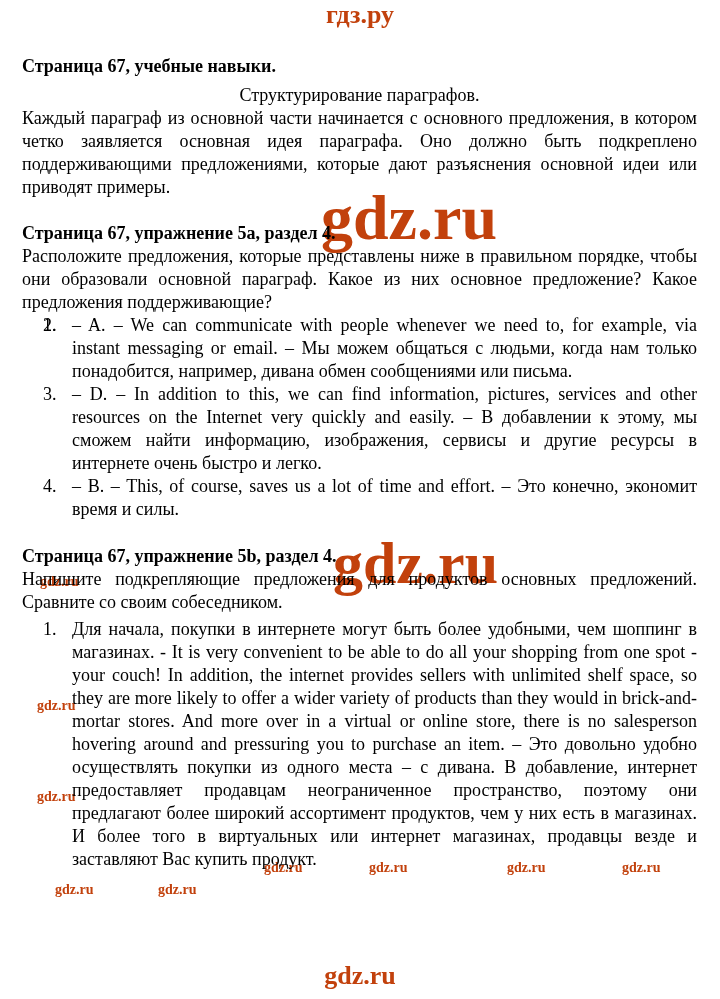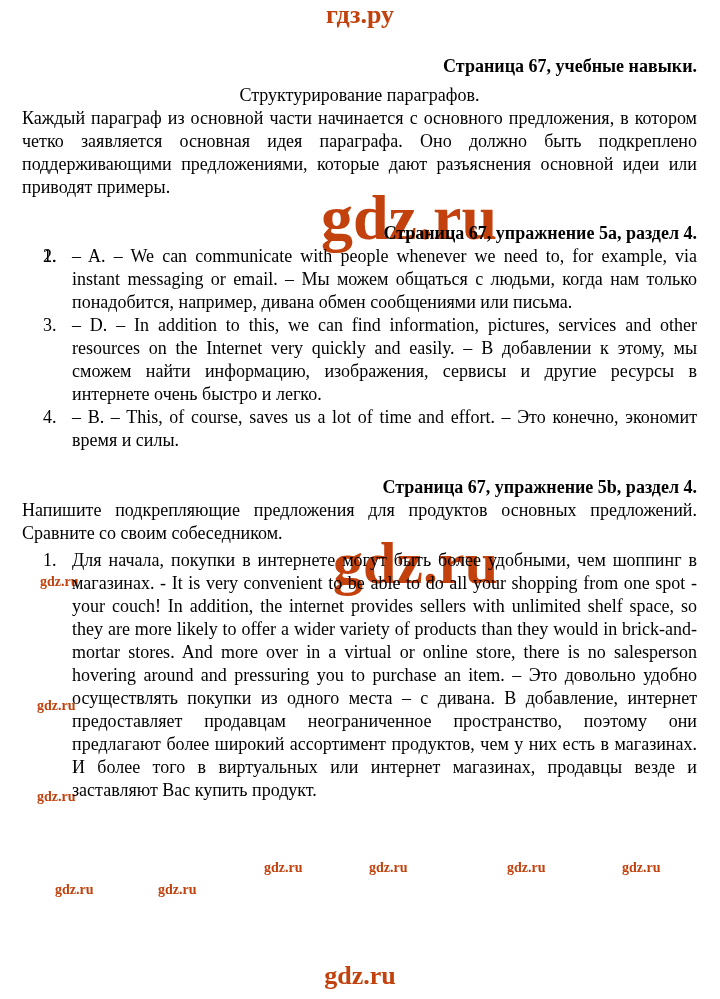--- a/index.html
+++ b/index.html
@@ -17,21 +17,21 @@
   .content {
     position:absolute;
     left:22px; right:23px; top:0;
     padding-top:55px;
   }
   .content p, .content h2 { margin:0; }
   h2.doc-heading {
     font-size:18px;
     font-weight:bold;
     line-height:23px;
-    text-align:right;
+    text-align:left;
   }
   .plain { text-align:center; }
   .just  { text-align:justify; }
   .mt6   { margin-top:6px !important; }
   .mt23  { margin-top:23px !important; }
   .mt22  { margin-top:22px !important; }
   .mt24  { margin-top:24px !important; }
   .mt4   { margin-top:4px !important; }
   .doc-list { margin:0; padding:0; }
   .doc-li {
@@ -87,20 +87,21 @@
   <div class="wm wm-small wm-s8">gdz.ru</div>
   <div class="wm wm-small wm-s9">gdz.ru</div>
 
   <div class="content">
 
     <h2 class="doc-heading">Страница 67, учебные навыки.</h2>
     <p class="plain mt6">Структурирование параграфов.</p>
     <p class="just">Каждый параграф из основной части начинается с основного предложения, в котором четко заявляется основная идея параграфа. Оно должно быть подкреплено поддерживающими предложениями, которые дают разъяснения основной идеи или приводят примеры.</p>
 
     <h2 class="doc-heading mt23">Страница 67, упражнение 5a, раздел 4.</h2>
+    <p class="just">Расположите предложения, которые представлены ниже в правильном порядке, чтобы они образовали основной параграф. Какое из них основное предложение? Какое предложения поддерживающие?</p>
 
     <div class="doc-list">
       <div class="doc-li">
         <span class="num">1.</span>
       </div>
       <div class="doc-li">
         <span class="num">2.</span>
         <span>– A. – We can communicate with people whenever we need to, for example, via instant messaging or email. – Мы можем общаться с людьми, когда нам только понадобится, например, дивана обмен сообщениями или письма.</span>
       </div>
       <div class="doc-li">

